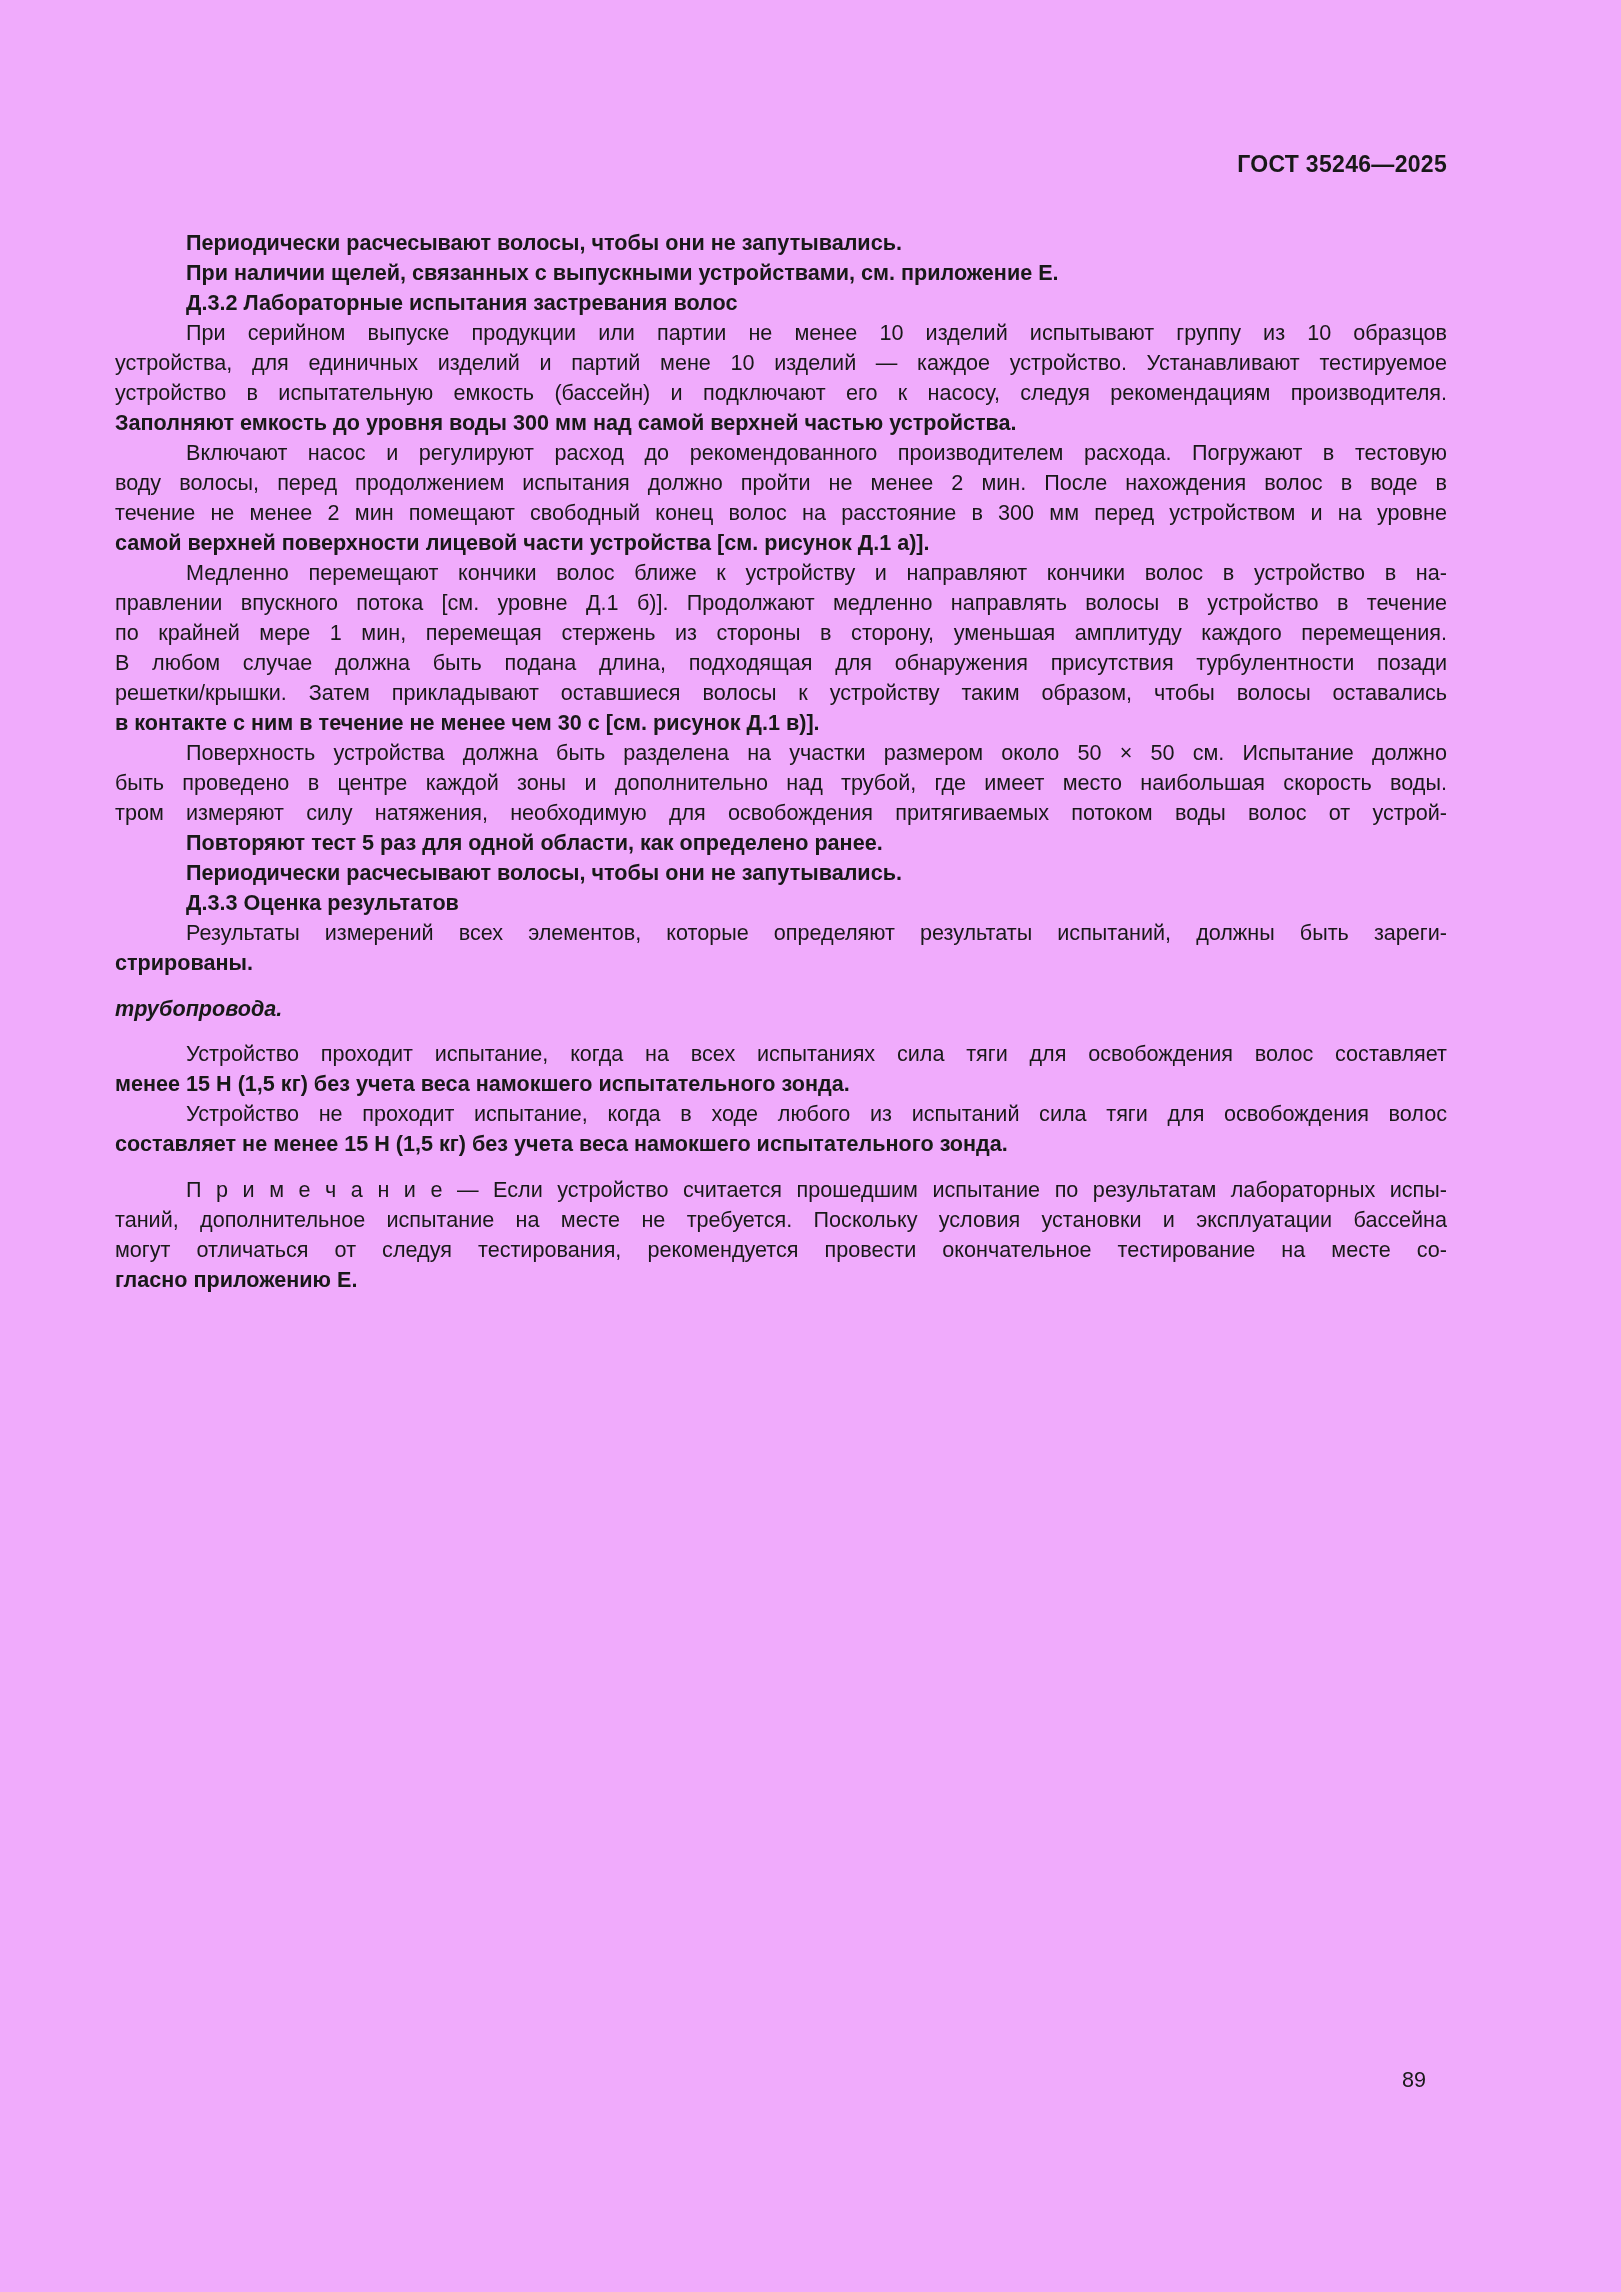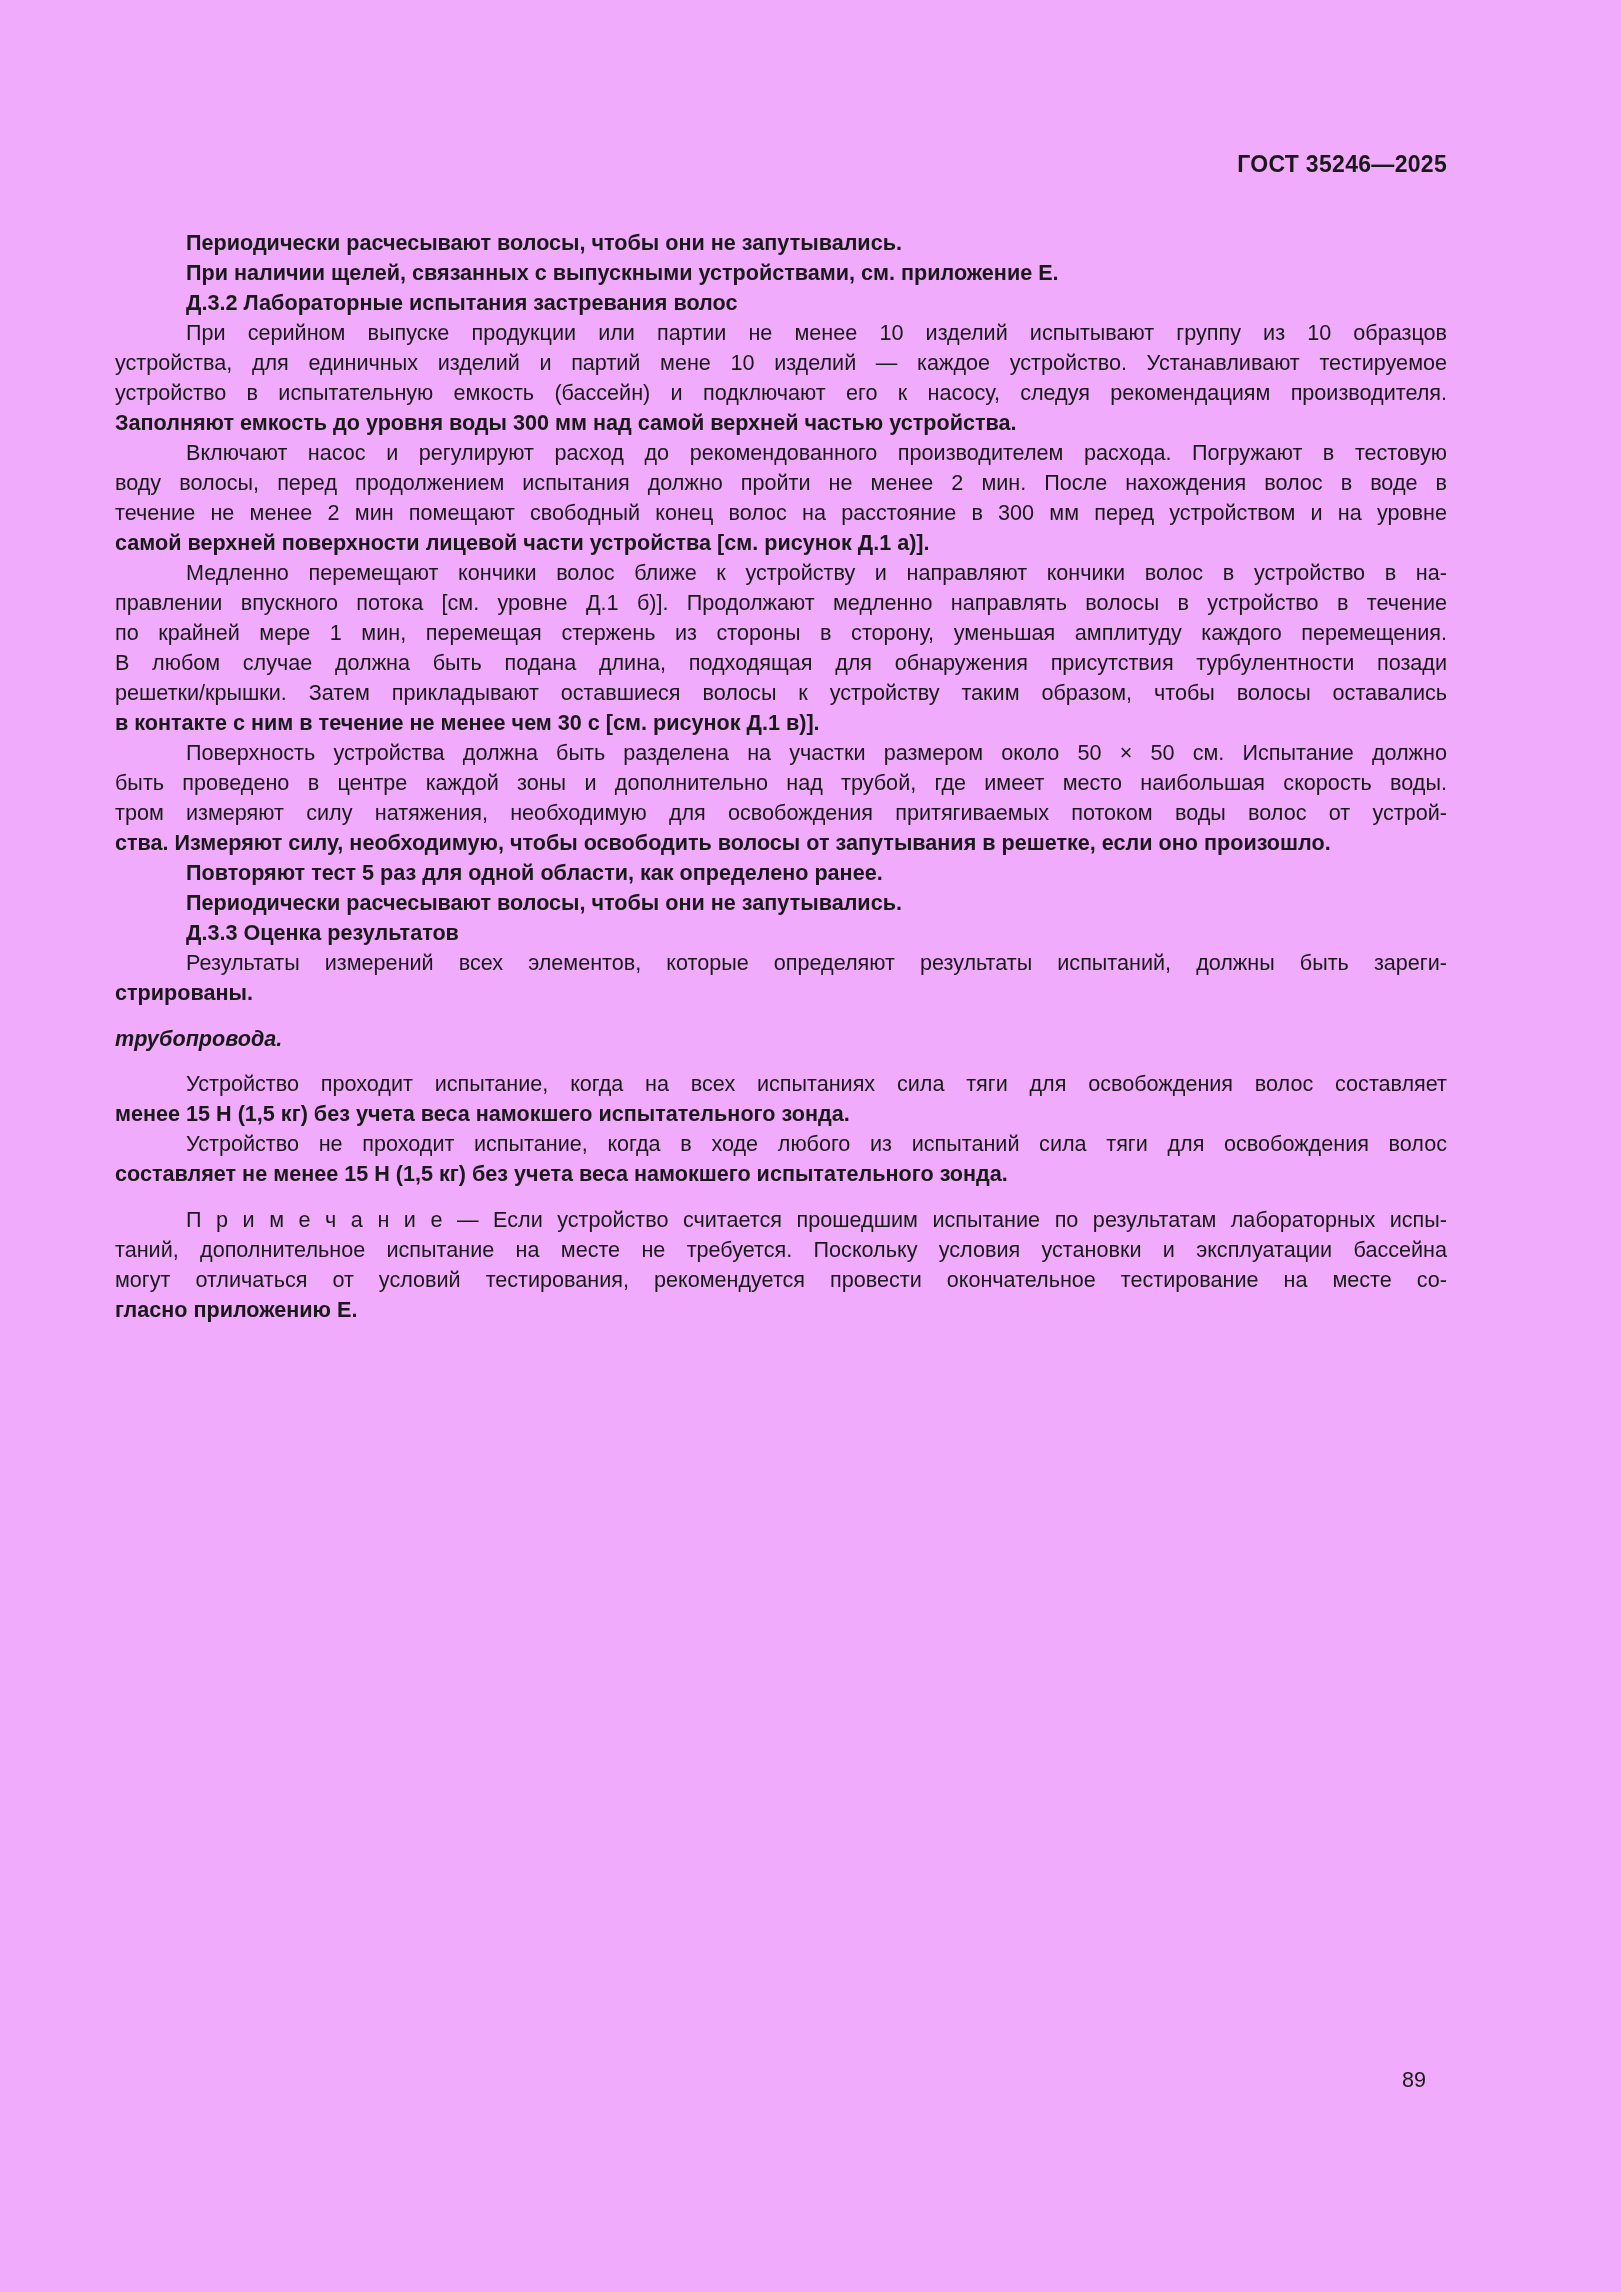--- a/index.html
+++ b/index.html
@@ -81,21 +81,20 @@
         <div class="ln">правлении впускного потока [см. уровне Д.1 б)]. Продолжают медленно направлять волосы в устройство в течение</div>
         <div class="ln">по крайней мере 1 мин, перемещая стержень из стороны в сторону, уменьшая амплитуду каждого перемещения.</div>
         <div class="ln">В любом случае должна быть подана длина, подходящая для обнаружения присутствия турбулентности позади</div>
         <div class="ln">решетки/крышки. Затем прикладывают оставшиеся волосы к устройству таким образом, чтобы волосы оставались</div>
         <div class="ln last">в контакте с ним в течение не менее чем 30 с [см. рисунок Д.1 в)].</div>
       </div>
       <div class="para body">
         <div class="ln first">Поверхность устройства должна быть разделена на участки размером около 50 × 50 см. Испытание должно</div>
         <div class="ln">быть проведено в центре каждой зоны и дополнительно над трубой, где имеет место наибольшая скорость воды.</div>
         <div class="ln">тром измеряют силу натяжения, необходимую для освобождения притягиваемых потоком воды волос от устрой-</div>
-        <div class="ln last">ства. Измеряют силу, необходимую, чтобы освободить волосы от запутывания в решетке, если оно произошло.</div>
       </div>
       <div class="para body">
         <div class="ln first last">Повторяют тест 5 раз для одной области, как определено ранее.</div>
       </div>
       <div class="para body">
         <div class="ln first last">Периодически расчесывают волосы, чтобы они не запутывались.</div>
       </div>
       <div class="para heading">
         <div class="ln first last">Д.3.3 Оценка результатов</div>
       </div>
@@ -110,20 +109,20 @@
         <div class="ln first">Устройство проходит испытание, когда на всех испытаниях сила тяги для освобождения волос составляет</div>
         <div class="ln last">менее 15 Н (1,5 кг) без учета веса намокшего испытательного зонда.</div>
       </div>
       <div class="para body">
         <div class="ln first">Устройство не проходит испытание, когда в ходе любого из испытаний сила тяги для освобождения волос</div>
         <div class="ln last">составляет не менее 15 Н (1,5 кг) без учета веса намокшего испытательного зонда.</div>
       </div>
       <div class="para note gap">
         <div class="ln first">П р и м е ч а н и е  — Если устройство считается прошедшим испытание по результатам лабораторных испы-</div>
         <div class="ln">таний, дополнительное испытание на месте не требуется. Поскольку условия установки и эксплуатации бассейна</div>
-        <div class="ln">могут отличаться от условий тестирования, рекомендуется провести окончательное тестирование на месте со-</div>
+        <div class="ln">могут отличаться от следуя тестирования, рекомендуется провести окончательное тестирование на месте со-</div>
         <div class="ln last">гласно приложению Е.</div>
       </div>
     </main>
 
   <div class="page-number">89</div>
 </div>
 
 
 </body></html>

